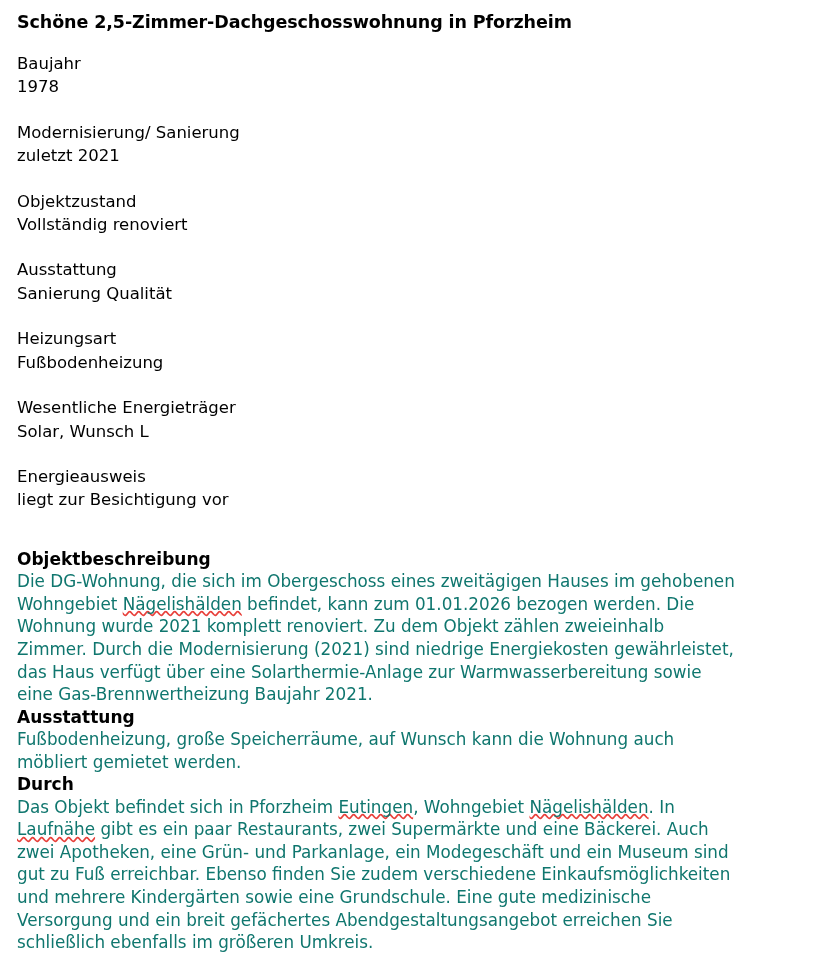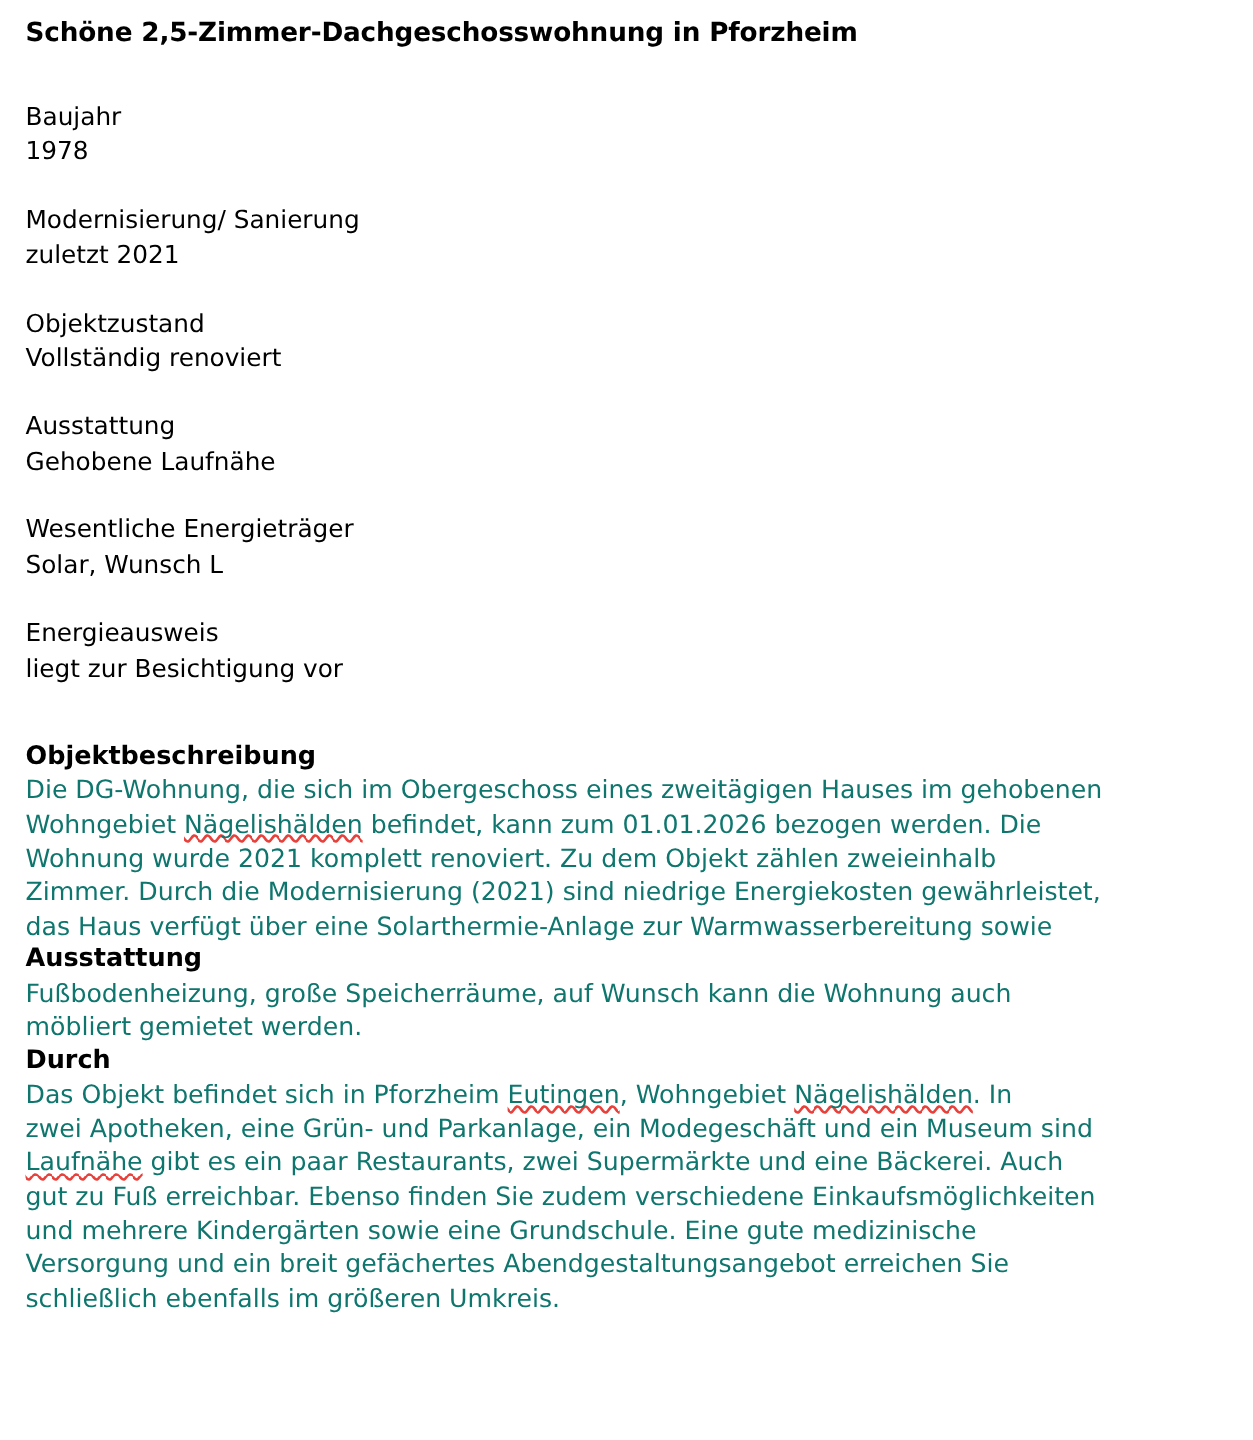--- a/index.html
+++ b/index.html
@@ -32,21 +32,21 @@
     font-weight: bold;
     line-height: 1.25;
     letter-spacing: -0.1px;
     margin: 0 0 0 0;
     padding-top: 2px;
     color: #000;
   }
 
   
   .facts {
-    margin-top: 32px;
+    margin-top: 18px;
   }
 
   .fact {
     margin-bottom: 22px;
   }
 
   .fact:last-child {
     margin-bottom: 0;
   }
 
@@ -113,21 +113,25 @@
     <div class="fact">
       <span class="fact-label">Modernisierung/ Sanierung</span>
       <span class="fact-value">zuletzt 2021</span>
     </div>
     <div class="fact">
       <span class="fact-label">Objektzustand</span>
       <span class="fact-value">Vollständig renoviert</span>
     </div>
     <div class="fact">
       <span class="fact-label">Ausstattung</span>
-      <span class="fact-value">Gehobene Laufnähe</span>
+      <span class="fact-value">Sanierung Qualität</span>
+    </div>
+    <div class="fact">
+      <span class="fact-label">Heizungsart</span>
+      <span class="fact-value">Fußbodenheizung</span>
     </div>
     <div class="fact">
       <span class="fact-label">Wesentliche Energieträger</span>
       <span class="fact-value">Solar, Wunsch L</span>
     </div>
     <div class="fact">
       <span class="fact-label">Energieausweis</span>
       <span class="fact-value">liegt zur Besichtigung vor</span>
     </div>
   </div>
@@ -135,37 +139,38 @@
   <div class="sections">
 
     <div class="section">
       <div class="section-heading">Objektbeschreibung</div>
       <div class="section-body">
           <span class="ln">Die DG-Wohnung, die sich im Obergeschoss eines zweitägigen Hauses im gehobenen</span>
           <span class="ln">Wohngebiet <span class="sp">Nägelishälden</span> befindet, kann zum 01.01.2026 bezogen werden. Die</span>
           <span class="ln">Wohnung wurde 2021 komplett renoviert. Zu dem Objekt zählen zweieinhalb</span>
           <span class="ln">Zimmer. Durch die Modernisierung (2021) sind niedrige Energiekosten gewährleistet,</span>
           <span class="ln">das Haus verfügt über eine Solarthermie-Anlage zur Warmwasserbereitung sowie</span>
+          <span class="ln">eine Gas-Brennwertheizung Baujahr 2021.</span>
         </div>
     </div>
 
     <div class="section">
       <div class="section-heading">Ausstattung</div>
       <div class="section-body">
           <span class="ln">Fußbodenheizung, große Speicherräume, auf Wunsch kann die Wohnung auch</span>
           <span class="ln">möbliert gemietet werden.</span>
         </div>
     </div>
 
     <div class="section">
       <div class="section-heading">Durch</div>
       <div class="section-body">
           <span class="ln">Das Objekt befindet sich in Pforzheim <span class="sp">Eutingen</span>, Wohngebiet <span class="sp">Nägelishälden</span>. In</span>
+          <span class="ln"><span class="sp">Laufnähe</span> gibt es ein paar Restaurants, zwei Supermärkte und eine Bäckerei. Auch</span>
           <span class="ln">zwei Apotheken, eine Grün- und Parkanlage, ein Modegeschäft und ein Museum sind</span>
-          <span class="ln"><span class="sp">Laufnähe</span> gibt es ein paar Restaurants, zwei Supermärkte und eine Bäckerei. Auch</span>
           <span class="ln">gut zu Fuß erreichbar. Ebenso finden Sie zudem verschiedene Einkaufsmöglichkeiten</span>
           <span class="ln">und mehrere Kindergärten sowie eine Grundschule. Eine gute medizinische</span>
           <span class="ln">Versorgung und ein breit gefächertes Abendgestaltungsangebot erreichen Sie</span>
           <span class="ln">schließlich ebenfalls im größeren Umkreis.</span>
         </div>
     </div>
 
   </div>
 
 </div>

